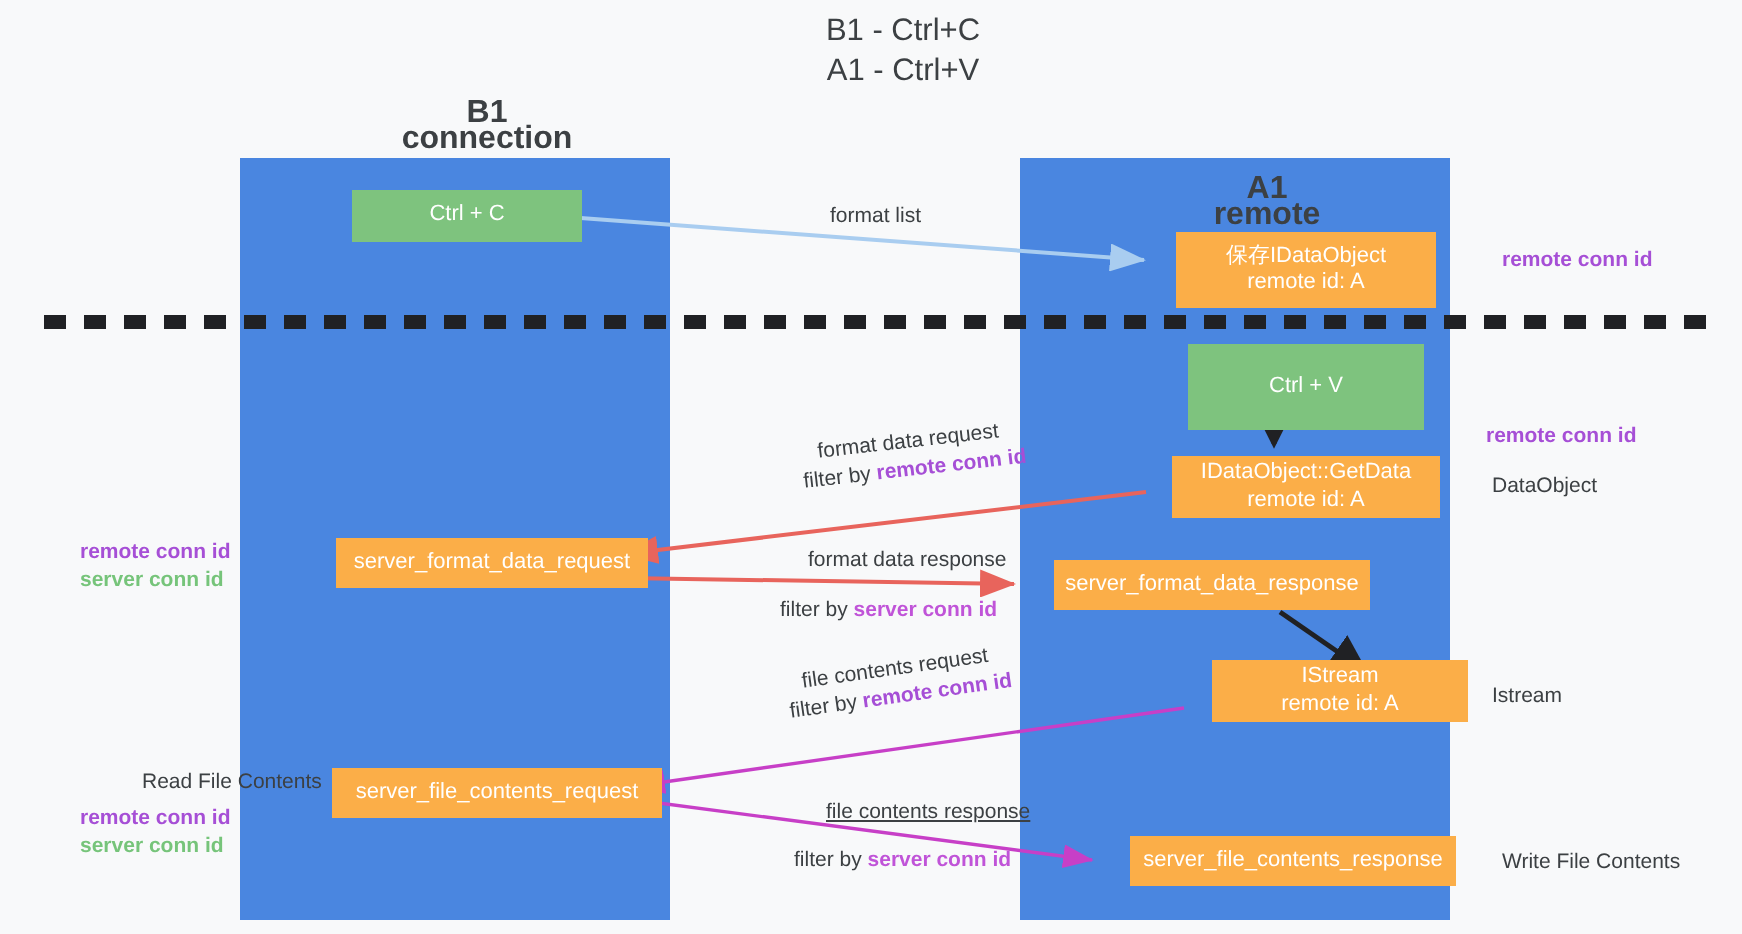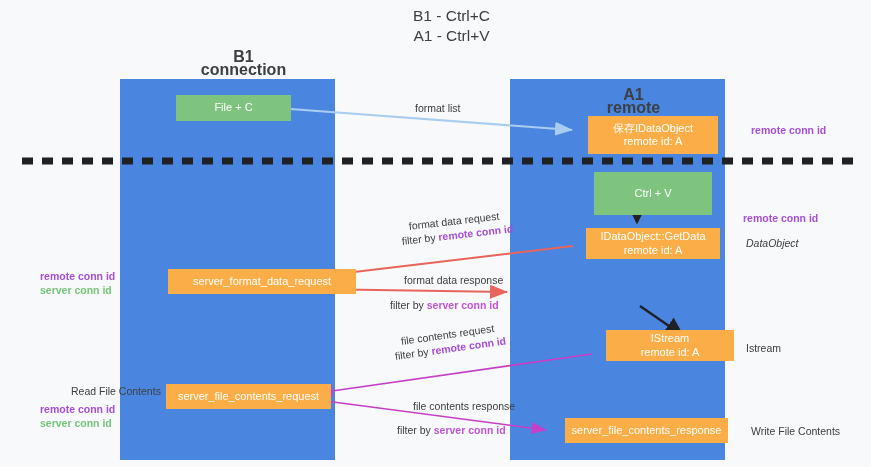--- a/index.html
+++ b/index.html
@@ -99,41 +99,44 @@
 
     <div class="title">B1 - Ctrl+C
 A1 - Ctrl+V</div>
 
     <div class="colhead" style="left:120px;top:50px;width:215px;">B1
 connection</div>
     <div class="colhead" style="left:510px;top:50px;width:215px;margin-top:38px;">A1
 remote</div>
 
     <div class="node green" style="left:160px;top:95px;width:115px;height:26px;">
-      <span>File + C</span>
+      <span>Ctrl + C</span>
     </div>
 
     <div class="node orange" style="left:572px;top:116px;width:130px;height:38px;">
       <span>保存IDataObject</span>
       <span class="l2">remote id: A</span>
     </div>
 
     <div class="node green" style="left:578px;top:172px;width:118px;height:43px;">
       <span>Ctrl + V</span>
     </div>
 
     <div class="node orange" style="left:570px;top:228px;width:134px;height:31px;">
       <span>IDataObject::GetData</span>
       <span class="l2">remote id: A</span>
     </div>
 
-    <div class="node orange" style="left:152px;top:269px;width:188px;height:25px;">
+    <div class="node orange" style="left:152px;top:269px;width:156px;height:25px;">
       <span>server_format_data_request</span>
     </div>
 
+    <div class="node orange" style="left:511px;top:280px;width:158px;height:25px;">
+      <span>server_format_data_response</span>
+    </div>
 
     <div class="node orange" style="left:590px;top:330px;width:128px;height:31px;">
       <span>IStream</span>
       <span class="l2">remote id: A</span>
     </div>
 
     <div class="node orange" style="left:150px;top:384px;width:165px;height:25px;">
       <span>server_file_contents_request</span>
     </div>
 
@@ -151,28 +154,28 @@
     <div class="edgelabel" style="left:388px;top:273px;">format data response</div>
     <div class="edgelabel" style="left:374px;top:298px;">
       <span>filter by </span><span class="kw kw-server-m">server conn id</span>
     </div>
 
     <div class="edgelabel" style="left:384px;top:334px;transform:rotate(-8deg);transform-origin:left top;">file contents request</div>
     <div class="edgelabel" style="left:378px;top:349px;transform:rotate(-8deg);transform-origin:left top;">
       <span>filter by </span><span class="kw kw-remote">remote conn id</span>
     </div>
 
-    <div class="edgelabel" style="left:397px;top:399px;">file contents response</div>
+    <div class="edgelabel" style="left:397px;top:399px;text-decoration:underline;">file contents response</div>
     <div class="edgelabel" style="left:381px;top:423px;">
       <span>filter by </span><span class="kw kw-server-m">server conn id</span>
     </div>
 
     <div class="sidelabel kw kw-remote" style="left:735px;top:123px;">remote conn id</div>
     <div class="sidelabel kw kw-remote" style="left:727px;top:211px;">remote conn id</div>
-    <div class="sidelabel" style="left:730px;top:236px;font-style:italic;">DataObject</div>
+    <div class="sidelabel" style="left:730px;top:236px;">DataObject</div>
     <div class="sidelabel" style="left:730px;top:341px;">Istream</div>
     <div class="sidelabel" style="left:735px;top:424px;">Write File Contents</div>
 
     <div class="stack" style="left:24px;top:269px;">
       <div class="kw kw-remote">remote conn id</div>
       <div class="kw kw-server">server conn id</div>
     </div>
 
     <div class="sidelabel" style="left:26px;top:384px;padding-left:29px;">Read File Contents</div>
 

